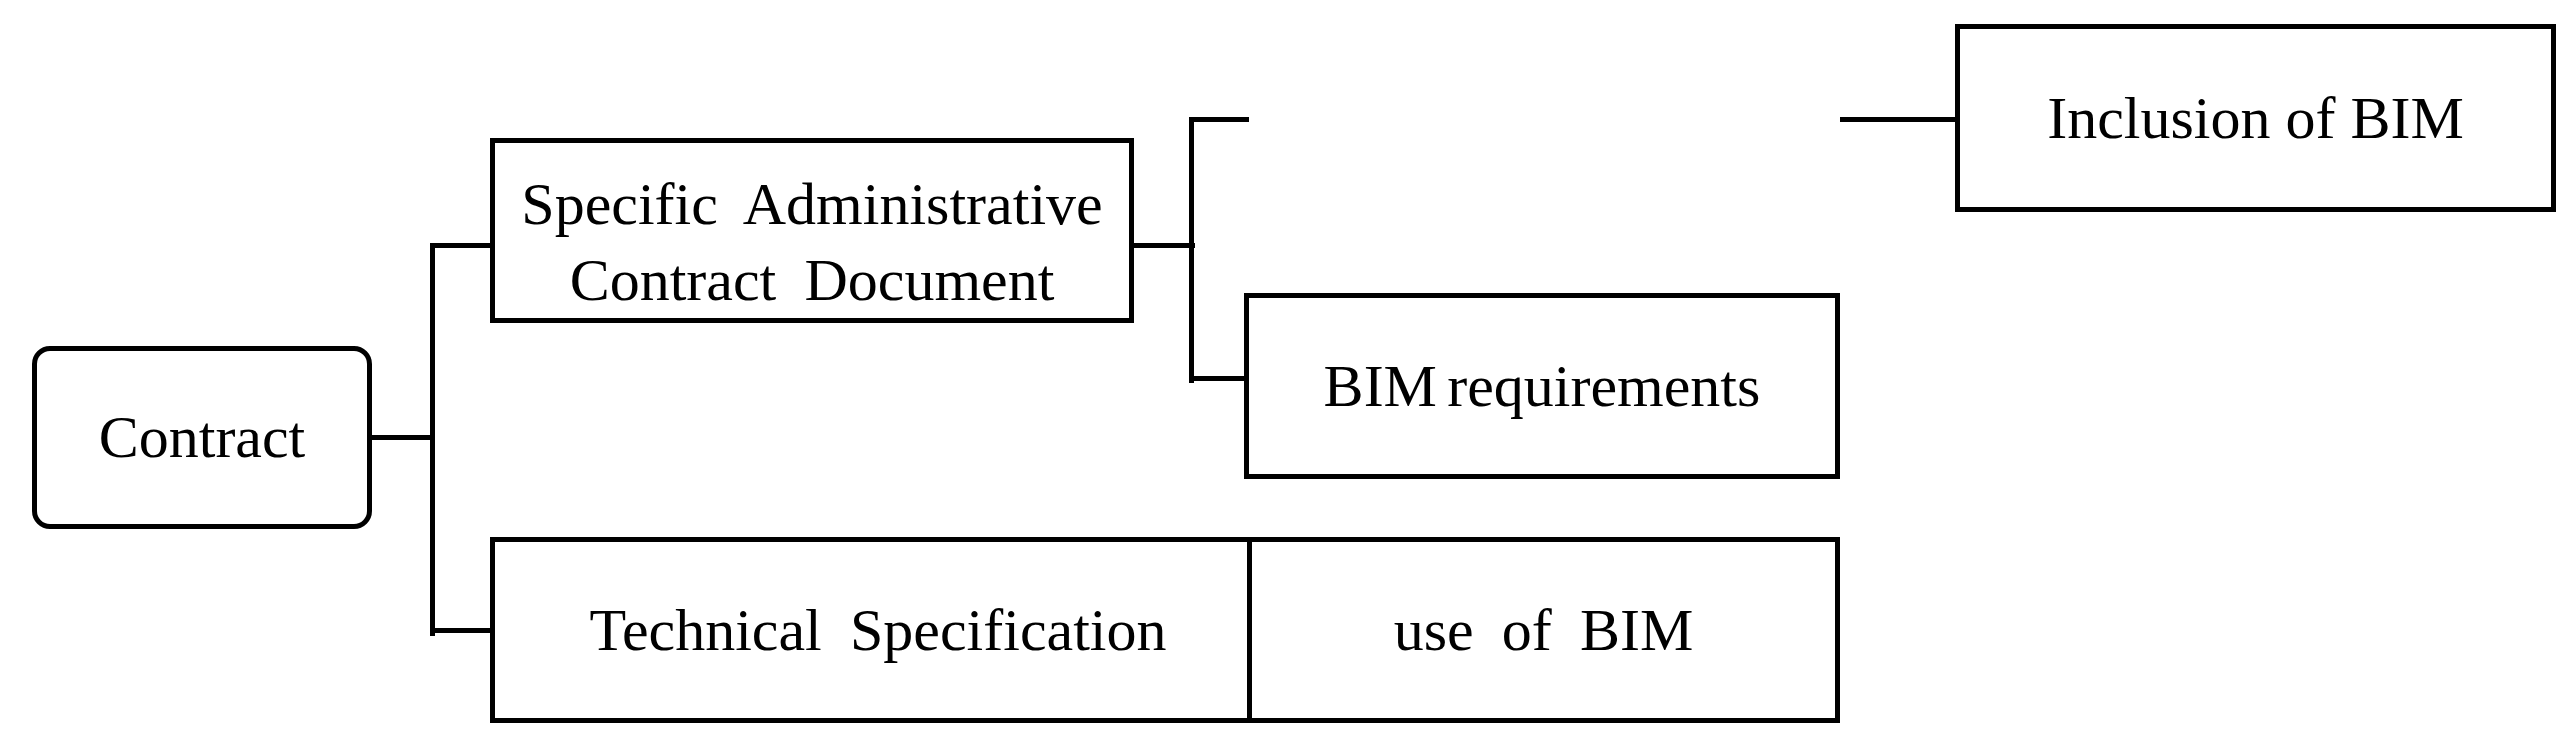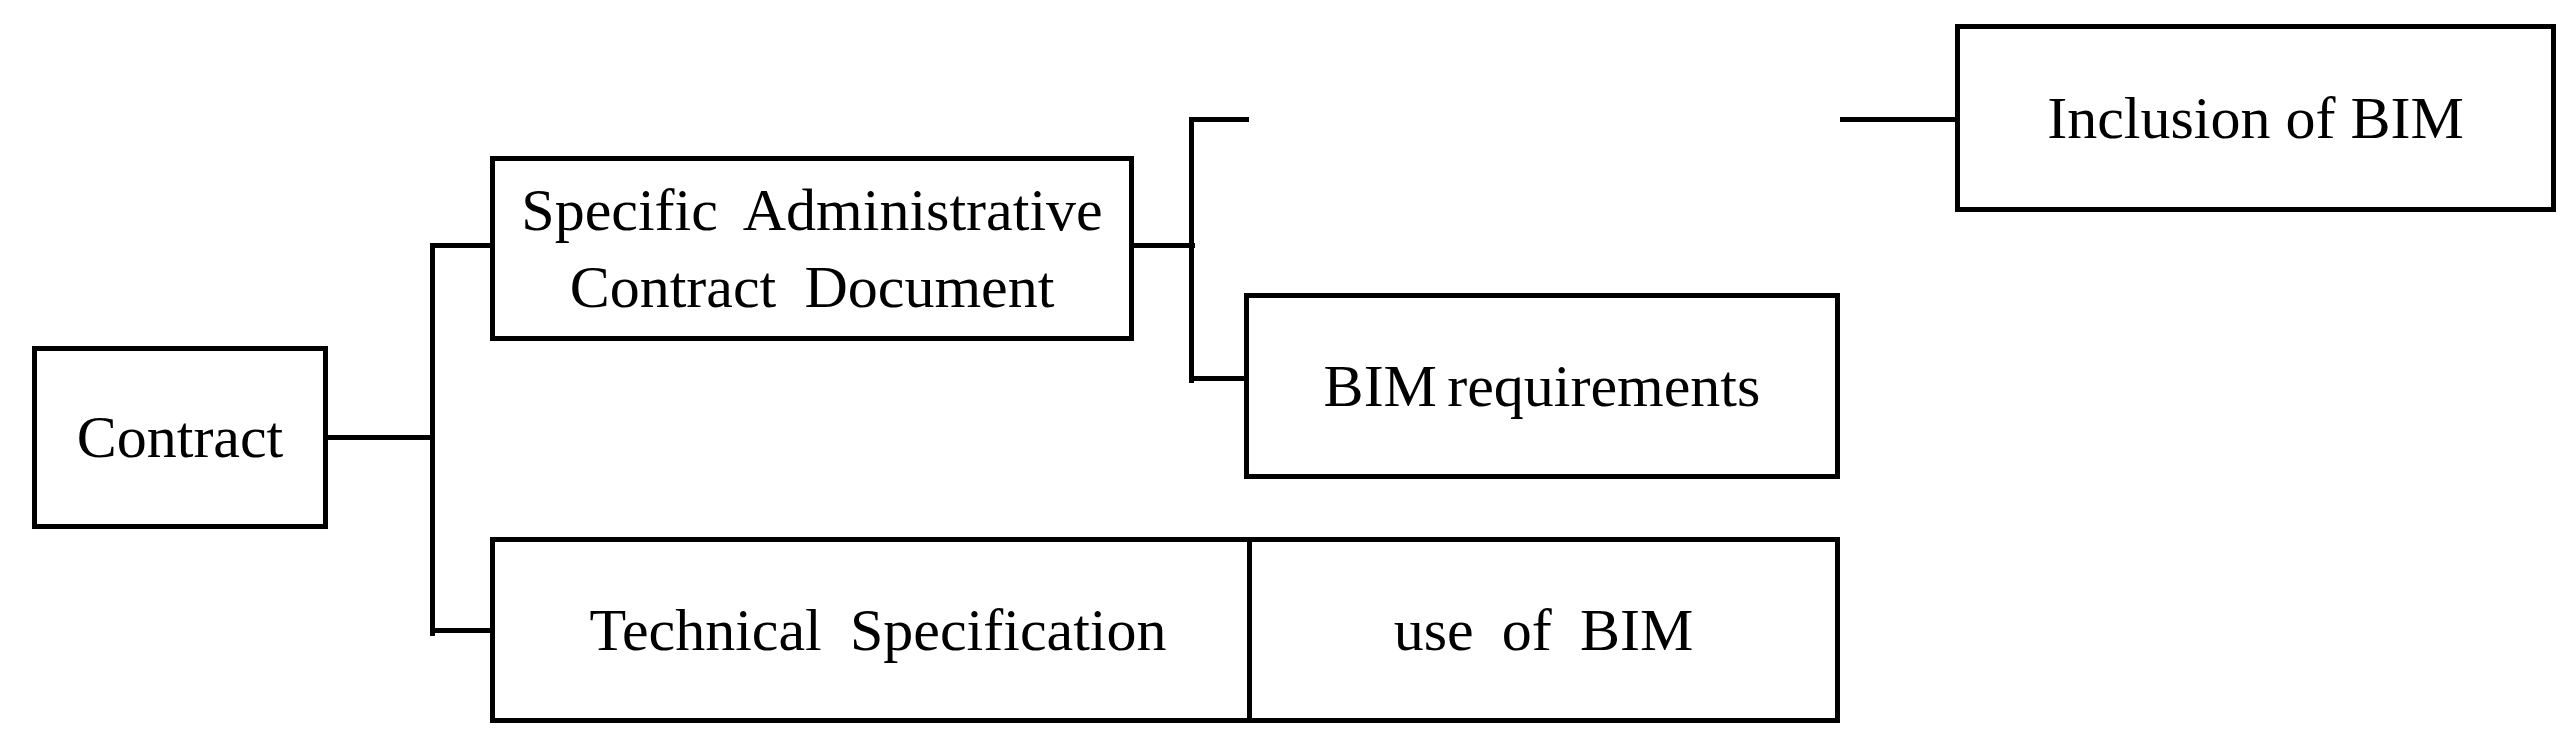--- a/index.html
+++ b/index.html
@@ -38,22 +38,22 @@
   .ws-wide{word-spacing:0.22em;}
   .ws-tight{word-spacing:-0.08em;margin-top:8px;}
   .conn{
     position:absolute;
     background:var(--line);
   }
   .conn.h{height:5.4px;}
   .conn.v{width:5.4px;}
 
   
-  #n-contract     {left:32px;  top:346px; width:296px; height:183px;}
-  #n-sacd         {left:490px; top:156px; width:644px; height:185px;}
+  #n-contract     {left:32px;  top:346px; width:340px; height:183px;border-radius:18px;}
+  #n-sacd         {left:490px; top:138px; width:644px; height:185px;justify-content:flex-end;}
   #n-tsd          {left:490px; top:537px; width:776px; height:186px;}
   #n-subject      {left:1244px;top:29px;  width:596px; height:186px;}
   #n-bimreq       {left:1244px;top:285px; width:596px; height:186px;}
   #n-justification{left:1247px;top:537px; width:593px; height:186px;}
   #n-inclusion    {left:1955px;top:24px;  width:601px; height:188px;align-items:center;}
 
   
   #c-contract-stem   {left:328px; top:435px; width:107px;}
   #c-contract-vert   {left:430px; top:243px; height:393px;}
   #c-stub-sacd       {left:430px; top:243px; width:65px;}

